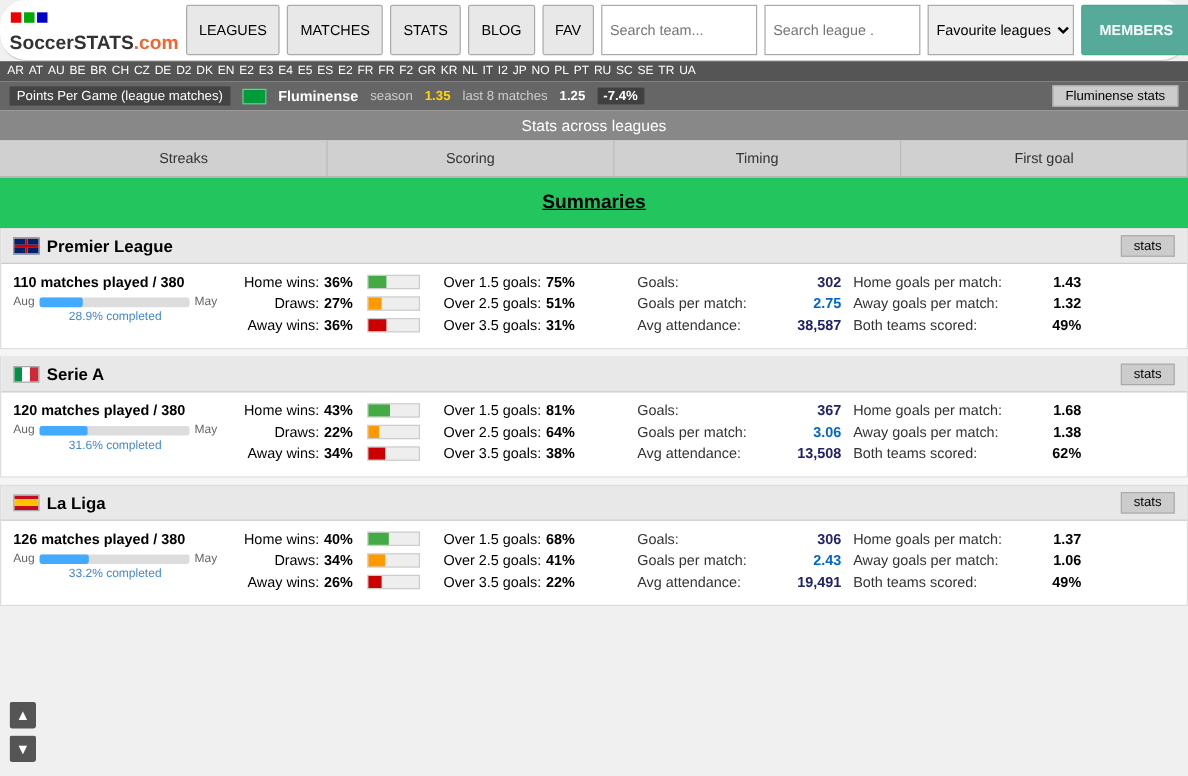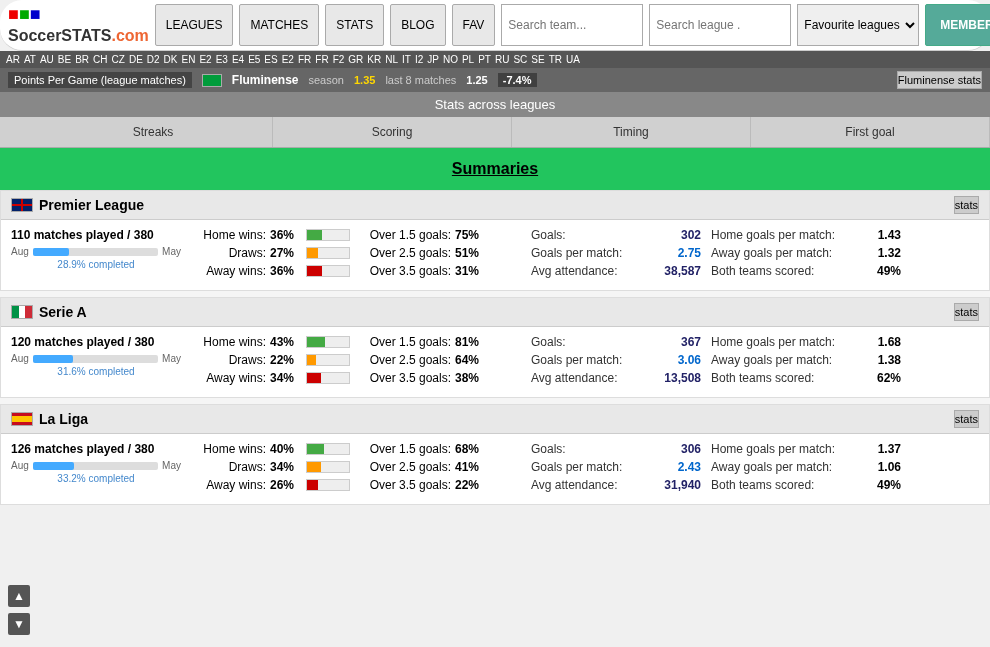--- a/index.html
+++ b/index.html
@@ -4,21 +4,21 @@
   <style>
     * { box-sizing: border-box; margin: 0; padding: 0; }
     body { font-family: Arial, sans-serif; font-size: 12px; background: #f0f0f0; width: 990px; }
 
     
     .header { display: flex; background: #fff; padding: 4px 8px; border-bottom: 1px solid #ccc; gap: 6px; border-radius: 22px; }
     .logo { font-size: 18px; font-weight: bold; color: #333; }
     .logo span { color: #e63; }
     .nav-btn { background: #e8e8e8; border: 1px solid #aaa; padding: 4px 10px; cursor: pointer; font-size: 12px; border-radius: 2px; }
     .members-btn { background: #5a9; color: #fff; border: 1px solid #4a8; padding: 4px 14px; cursor: pointer; font-size: 12px; border-radius: 2px; font-weight: bold; }
-    .search-input { border: 1px solid #aaa; padding: 3px 6px; font-size: 12px; width: 142px; }
+    .search-input { border: 1px solid #aaa; padding: 3px 6px; font-size: 12px; width: 130px; }
 
     
     .flag-row { background: #555; display: flex; align-items: center; padding: 3px 6px; gap: 2px; flex-wrap: wrap; }
 
     
     .points-bar { display: flex; align-items: center; background: #666; padding: 3px 8px; gap: 10px; }
     .points-label { color: #fff; font-size: 11px; background: #444; padding: 2px 6px; }
     .pct-badge { background: #404040; color: #fff; padding: 1px 5px; font-size: 11px; font-weight: bold; }
 
     
@@ -28,21 +28,21 @@
     .tab-row { display: flex; background: #d0d0d0; border-bottom: 1px solid #aaa; padding-left: 34px; }
     .tab { flex: 1; text-align: center; padding: 8px 4px; font-size: 12px; color: #333; cursor: pointer; border-right: 1px solid #bbb; }
 
     
     .summaries-title { text-align: center; font-size: 16px; font-weight: bold; padding: 12px; background: #22c55e; text-decoration: underline; }
 
     
     .league-section { background: #fff; margin: 0; border: 1px solid #ddd; margin-bottom: 6px; }
     .league-header { display: flex; align-items: center; justify-content: space-between; background: #e8e8e8; padding: 5px 10px; border-bottom: 1px solid #ccc; }
     .league-name { font-size: 14px; font-weight: bold; display: flex; align-items: center; gap: 6px; }
-    .stats-btn { background: #ccc; border: 1px solid #aaa; padding: 2px 0; font-size: 11px; cursor: pointer; text-align: center; }
+    .stats-btn { background: #ccc; border: 1px solid #aaa; padding: 2px 10px; font-size: 11px; cursor: pointer; text-align: center; }
 
     .league-body { display: flex; padding: 8px 10px; gap: 10px; }
     .left-col { min-width: 170px; }
     .matches-played { font-weight: bold; font-size: 12px; margin-bottom: 4px; }
     .progress-row { display: flex; align-items: center; gap: 4px; font-size: 10px; color: #666; }
     .progress-bar-outer { flex: 1; background: #ddd; height: 8px; border-radius: 2px; }
     .progress-bar-inner { background: #4af; height: 8px; border-radius: 2px; }
     .completed-pct { font-size: 10px; color: #4488cc; text-align: center; margin-top: 2px; }
 
     .wins-col { min-width: 160px; }
@@ -413,21 +413,21 @@
         <div class="stat-row">
           <span class="stat-label">Goals:</span>
           <span class="stat-val">306</span>
         </div>
         <div class="stat-row">
           <span class="stat-label">Goals per match:</span>
           <span class="stat-val-blue">2.43</span>
         </div>
         <div class="stat-row">
           <span class="stat-label">Avg attendance:</span>
-          <span class="stat-val">31,940</span>
+          <span class="stat-val">19,491</span>
         </div>
       </div>
       <div class="home-away-col">
         <div class="ha-row">
           <span class="ha-label">Home goals per match:</span>
           <span class="ha-val">1.37</span>
         </div>
         <div class="ha-row">
           <span class="ha-label">Away goals per match:</span>
           <span class="ha-val">1.06</span>

